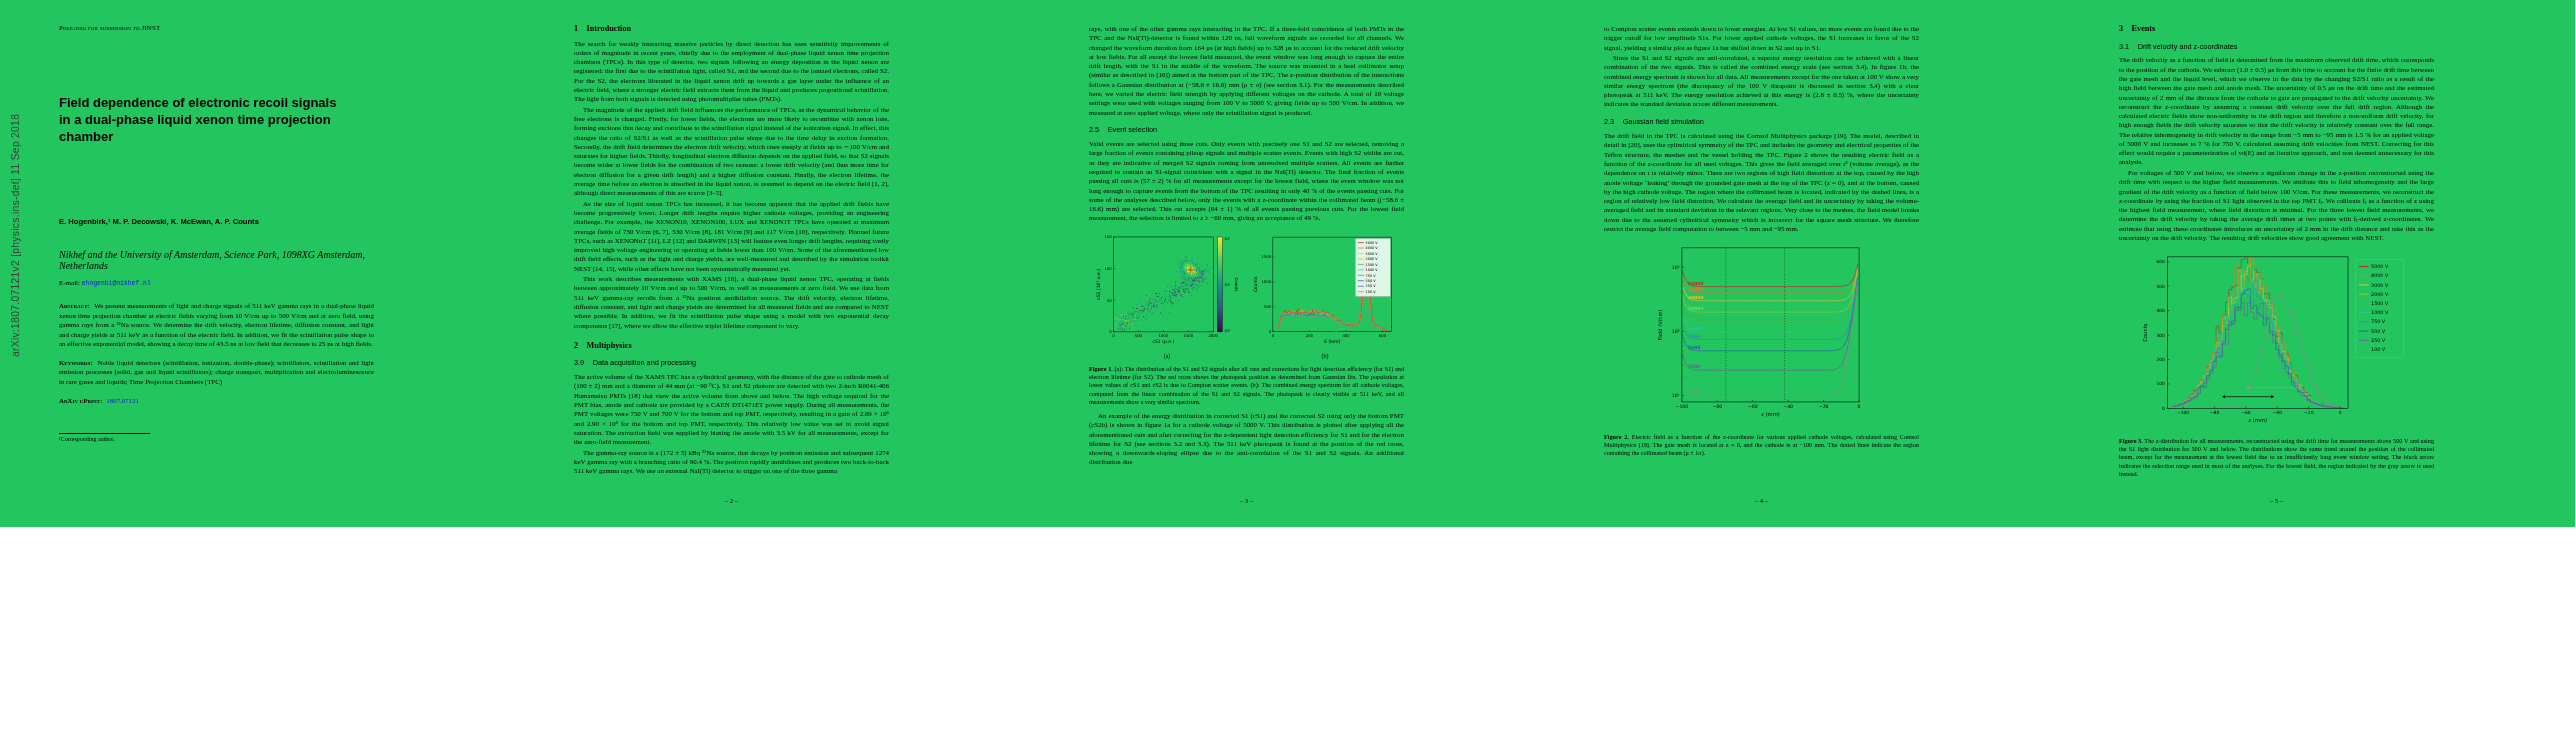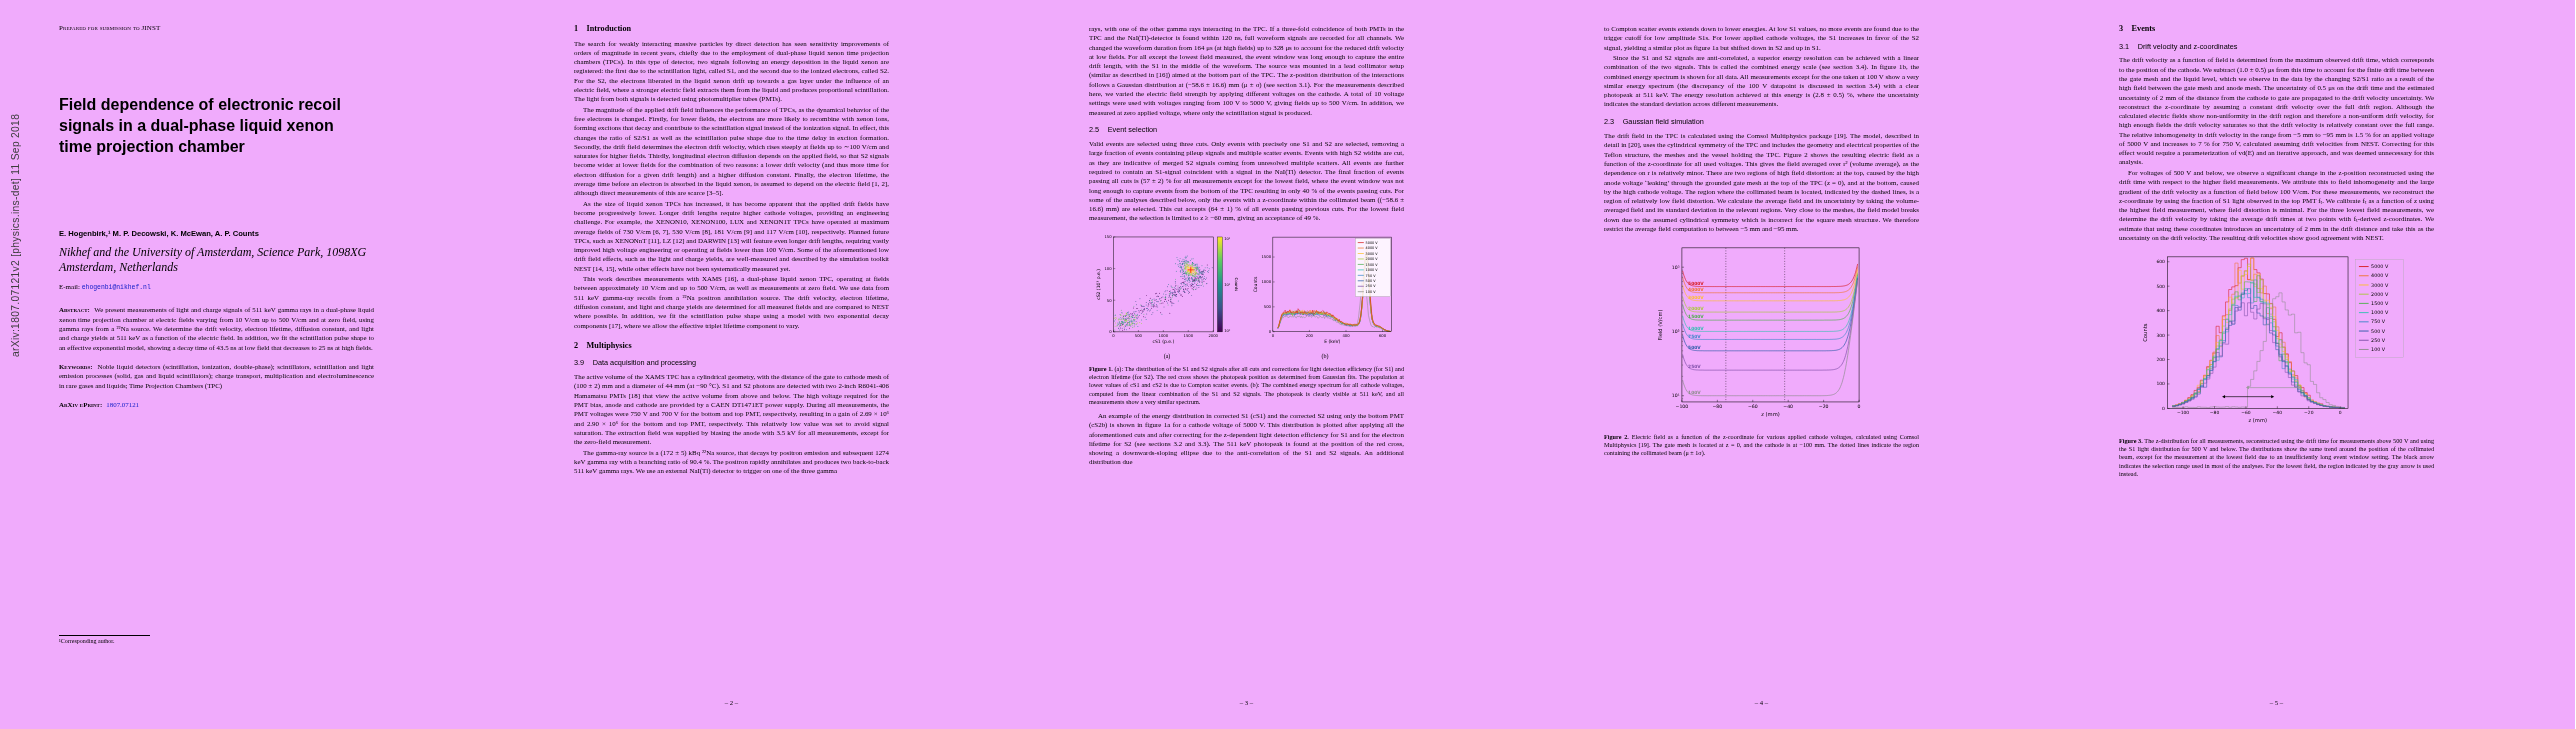--- a/index.html
+++ b/index.html
@@ -1,26 +1,26 @@
 <!DOCTYPE html>
 <html style="font-size:9.7px"><head>
 <meta charset="utf-8">
 <style>
   html,body{margin:0;padding:0;background:#ffffff;}
   body{width:2576px;height:729px;overflow:hidden;font-family:"Liberation Serif",serif;color:#000;}
   .strip{display:flex;width:2576px;height:729px;}
-  .page{width:515px;height:729px;position:relative;box-sizing:border-box;background:#f0abfc;}
+  .page{width:515px;height:527px;position:relative;box-sizing:border-box;background:#22c55e;}
   .col{position:absolute;left:59px;top:24px;width:315px;}
   .pageno{position:absolute;bottom:23px;left:59px;width:315px;text-align:center;font-size:6.7px;}
 
   
   .prep{font-variant:small-caps;font-size:7px;letter-spacing:0.1px;}
-  .title{font-family:"Liberation Sans",sans-serif;font-weight:bold;font-size:16px;line-height:1.32;margin:62px 0 0 0;width:286px;}
+  .title{font-family:"Liberation Sans",sans-serif;font-weight:bold;font-size:13px;line-height:1.32;margin:62px 0 0 0;width:286px;}
   .authors{font-family:"Liberation Sans",sans-serif;font-weight:bold;font-size:7.6px;margin-top:72px;}
-  .affil{font-style:italic;font-size:12px;margin-top:7px;}
+  .affil{font-style:italic;font-size:10px;margin-top:23px;}
   .email-line{font-size:7px;margin-top:7.3px;}
   .mono-link{font-family:"Liberation Mono",monospace;font-size:6.4px;color:#1520c8;text-decoration:none;cursor:pointer;}
   .blk{font-size:6.9px;line-height:1.36;text-align:justify;margin-top:14.6px;}
   .blk.tight{margin-top:9.7px;}
   .sc-label{font-variant:small-caps;font-weight:bold;margin-right:2.4px;}
   .blue{color:#1520c8;cursor:pointer;}
   .footnote{position:absolute;left:59px;bottom:85px;font-size:6px;}
   .fn-rule{width:91px;border-top:0.5px solid #000;margin-bottom:2.4px;}
   .arxiv-stamp{position:absolute;left:9.7px;top:53px;height:304px;writing-mode:vertical-rl;transform:rotate(180deg);font-family:"Liberation Sans",sans-serif;font-size:10.3px;letter-spacing:0.3px;color:#3d3d3d;white-space:nowrap;}
 

